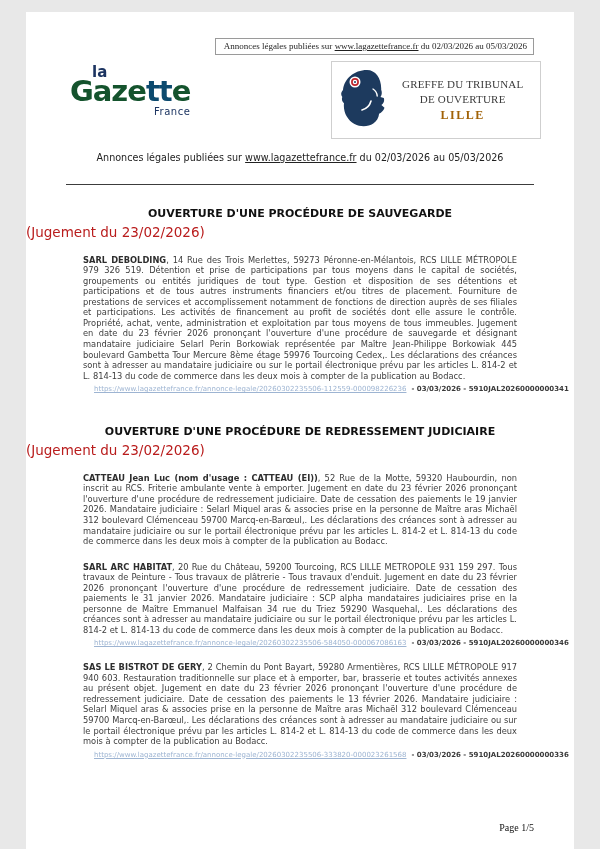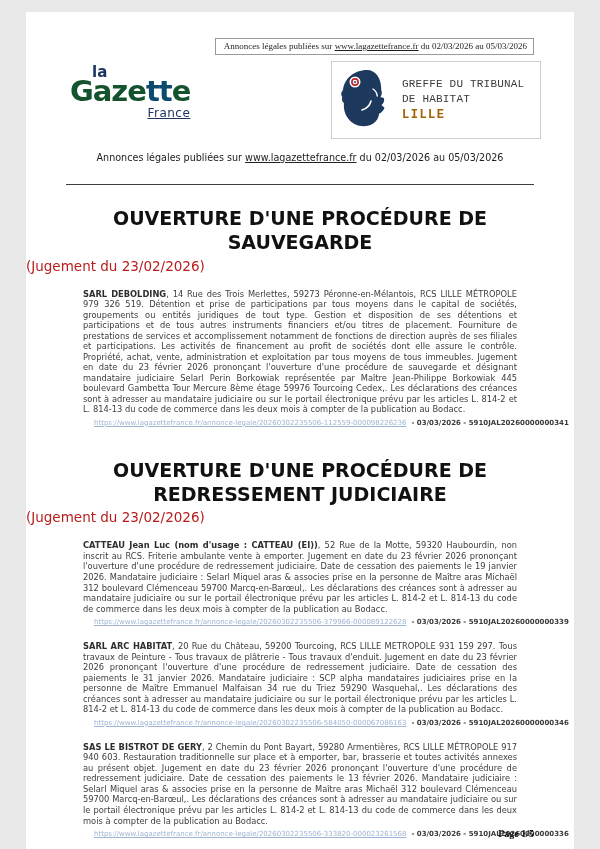--- a/index.html
+++ b/index.html
@@ -26,43 +26,43 @@
   
   .logos-row{
     display:flex;justify-content:space-between;align-items:flex-start;
     margin:6px 33px 0 44px;
   }
   .gazette-logo{line-height:1;margin-top:4px;}
   .lg-la{display:block;margin-left:22px;font-weight:bold;font-size:15px;color:#1c3461;letter-spacing:0;}
   .lg-main{font-weight:bold;font-size:29px;margin-top:-3px;letter-spacing:-1px;}
   .lg-blue{color:#14532d;text-align:center;}
   .lg-navy{color:#0c4a6e;}
-  .lg-france{display:block;text-align:right;font-size:12px;color:#1c3461;margin-top:1px;letter-spacing:.5px;text-decoration:underline;}
+  .lg-france{display:block;text-align:right;font-size:10px;color:#1c3461;margin-top:1px;letter-spacing:.5px;}
   .greffe-box{
     display:flex;align-items:center;gap:10px;
     border:1px solid #cfcfcf;
     padding:7px 10px 7px 8px;
     min-width:190px;
   }
   .greffe-text{
-    font-family:Liberation Mono, monospace;
-    font-size:11px;color:#3b3b3b;line-height:1.35;letter-spacing:.2px;
+    font-family:Liberation Serif, serif;
+    font-size:11px;color:#3b3b3b;line-height:1.35;letter-spacing:.2px;text-align:center;
   }
   .greffe-city{color:#a16207;font-weight:bold;font-size:12px;letter-spacing:1.5px;}
   
   .subheader{
     text-align:center;margin-top:13px;
     font-size:9.6px;color:#222;
   }
   .subheader .u{color:#222;text-decoration:underline;}
   .sep{border:none;border-top:1px solid #3c3c3c;margin:21px 40px 0 40px;}
   
   .section-title{
     margin:22px auto 0 auto;max-width:520px;
-    text-align:center;font-weight:bold;font-size:19px;color:#111;
+    text-align:center;font-weight:bold;font-size:11px;color:#111;
     line-height:1.25;
   }
   .section-sub{
     font-size:13.5px;color:#b91c1c;margin-top:3px;
   }
   
   .ann{
     margin:15px 57px 0 57px;
     font-size:8.3px;line-height:1.27;
     text-align:justify;color:#3d3d3d;
@@ -71,23 +71,23 @@
   .linkline{
     display:flex;align-items:center;
     margin:4px 57px 0 57px;
     font-size:7px;white-space:nowrap;
   }
   .linkline .rule{flex:1;height:2px;background:#aabfd8;margin-right:11px;}
   .annlink{color:#9db4d2;text-decoration:underline;}
   .meta{color:#3a3a3a;font-weight:600;margin-left:5px;}
   .gap-lg{height:10px;}
   .page-footer{
-    position:absolute;right:40px;bottom:22px;
+    position:absolute;right:40px;bottom:28px;
     font-family:"Liberation Serif","DejaVu Serif",serif;
-    font-weight:bold;font-size:10px;color:#111;
+    font-weight:normal;font-size:10px;color:#111;
   }
 </style>
 </head>
 <body>
 
 <div class="page">
 
   <div class="topbox">
     <span>Annonces légales publiées sur </span><a class="u" href="#">www.lagazettefrance.fr</a><span> du 02/03/2026 au 05/03/2026</span>
   </div>
@@ -105,21 +105,21 @@
           <path fill="#1d3a5e" d="M27 1C14 1 4 10 3 21c-2 2-2.5 5-.7 7-.9 2.3-.2 4.8 1.7 6.2C3 43 7 51 14.5 55c6 3.2 13.6 3 18.8-.5 3.4-2.3 5.5-5.8 5.8-9.7 2.5-1.2 4.5-3.3 5.4-6l-3.1-2.9c2.3-1.5 3.3-4.3 2.4-6.9l-3.4-.9c1.5-2.2 1.8-5 .8-7.4C41.6 9.6 35.6 1 27 1Z"></path>
           <path fill="none" stroke="#ffffff" stroke-width="1.6" stroke-linecap="round" d="M22 41c4.5-1.2 7.8-4.6 9-9"></path>
           <path fill="none" stroke="#ffffff" stroke-width="1.4" stroke-linecap="round" d="M33 20c2.5 1.5 4 4 4.2 7"></path>
           <circle cx="15" cy="13" r="6.4" fill="#ffffff" stroke="#1d3a5e" stroke-width="1.8"></circle>
           <circle cx="15" cy="13" r="3.1" fill="none" stroke="#c1272d" stroke-width="1.7"></circle>
           <circle cx="15" cy="13" r="1" fill="#1d3a5e"></circle>
         </svg>
       </span>
       <div class="greffe-text">
         <div>GREFFE DU TRIBUNAL</div>
-        <div>DE HABITAT</div>
+        <div>DE OUVERTURE</div>
         <div class="greffe-city">LILLE</div>
       </div>
     </div>
   </div>
 
   <div class="subheader">
     <span>Annonces légales publiées sur </span><a class="u" href="#">www.lagazettefrance.fr</a><span> du 02/03/2026 au 05/03/2026</span>
   </div>
 
   <hr class="sep">
@@ -133,25 +133,20 @@
     <a class="annlink" href="#">https://www.lagazettefrance.fr/annonce-legale/20260302235506-112559-000098226236</a>
     <span class="meta">- 03/03/2026 - 5910JAL20260000000341</span>
   </div>
 
   <div class="gap-lg"></div>
 
   <div class="section-title">OUVERTURE D'UNE PROCÉDURE DE REDRESSEMENT JUDICIAIRE</div>
   <div class="section-sub">(Jugement du 23/02/2026)</div>
 
   <p class="ann"><b>CATTEAU Jean Luc (nom d'usage : CATTEAU (EI))</b><span>, 52 Rue de la Motte, 59320 Haubourdin, non inscrit au RCS. Friterie ambulante vente à emporter. Jugement en date du 23 février 2026 prononçant l'ouverture d'une procédure de redressement judiciaire. Date de cessation des paiements le 19 janvier 2026. Mandataire judiciaire : Selarl Miquel aras &amp; associes prise en la personne de Maître aras Michaël 312 boulevard Clémenceau 59700 Marcq-en-Barœul,. Les déclarations des créances sont à adresser au mandataire judiciaire ou sur le portail électronique prévu par les articles L. 814-2 et L. 814-13 du code de commerce dans les deux mois à compter de la publication au Bodacc.</span></p>
-  <div class="linkline">
-    <span class="rule"></span>
-    <a class="annlink" href="#">https://www.lagazettefrance.fr/annonce-legale/20260302235506-379966-000089122628</a>
-    <span class="meta">- 03/03/2026 - 5910JAL20260000000339</span>
-  </div>
 
   <p class="ann"><b>SARL ARC HABITAT</b><span>, 20 Rue du Château, 59200 Tourcoing, RCS LILLE METROPOLE 931 159 297. Tous travaux de Peinture - Tous travaux de plâtrerie - Tous travaux d'enduit. Jugement en date du 23 février 2026 prononçant l'ouverture d'une procédure de redressement judiciaire. Date de cessation des paiements le 31 janvier 2026. Mandataire judiciaire : SCP alpha mandataires judiciaires prise en la personne de Maître Emmanuel Malfaisan 34 rue du Triez 59290 Wasquehal,. Les déclarations des créances sont à adresser au mandataire judiciaire ou sur le portail électronique prévu par les articles L. 814-2 et L. 814-13 du code de commerce dans les deux mois à compter de la publication au Bodacc.</span></p>
   <div class="linkline">
     <span class="rule"></span>
     <a class="annlink" href="#">https://www.lagazettefrance.fr/annonce-legale/20260302235506-584050-000067086163</a>
     <span class="meta">- 03/03/2026 - 5910JAL20260000000346</span>
   </div>
 
   <p class="ann"><b>SAS LE BISTROT DE GERY</b><span>, 2 Chemin du Pont Bayart, 59280 Armentières, RCS LILLE MÉTROPOLE 917 940 603. Restauration traditionnelle sur place et à emporter, bar, brasserie et toutes activités annexes au présent objet. Jugement en date du 23 février 2026 prononçant l'ouverture d'une procédure de redressement judiciaire. Date de cessation des paiements le 13 février 2026. Mandataire judiciaire : Selarl Miquel aras &amp; associes prise en la personne de Maître aras Michaël 312 boulevard Clémenceau 59700 Marcq-en-Barœul,. Les déclarations des créances sont à adresser au mandataire judiciaire ou sur le portail électronique prévu par les articles L. 814-2 et L. 814-13 du code de commerce dans les deux mois à compter de la publication au Bodacc.</span></p>
   <div class="linkline">

